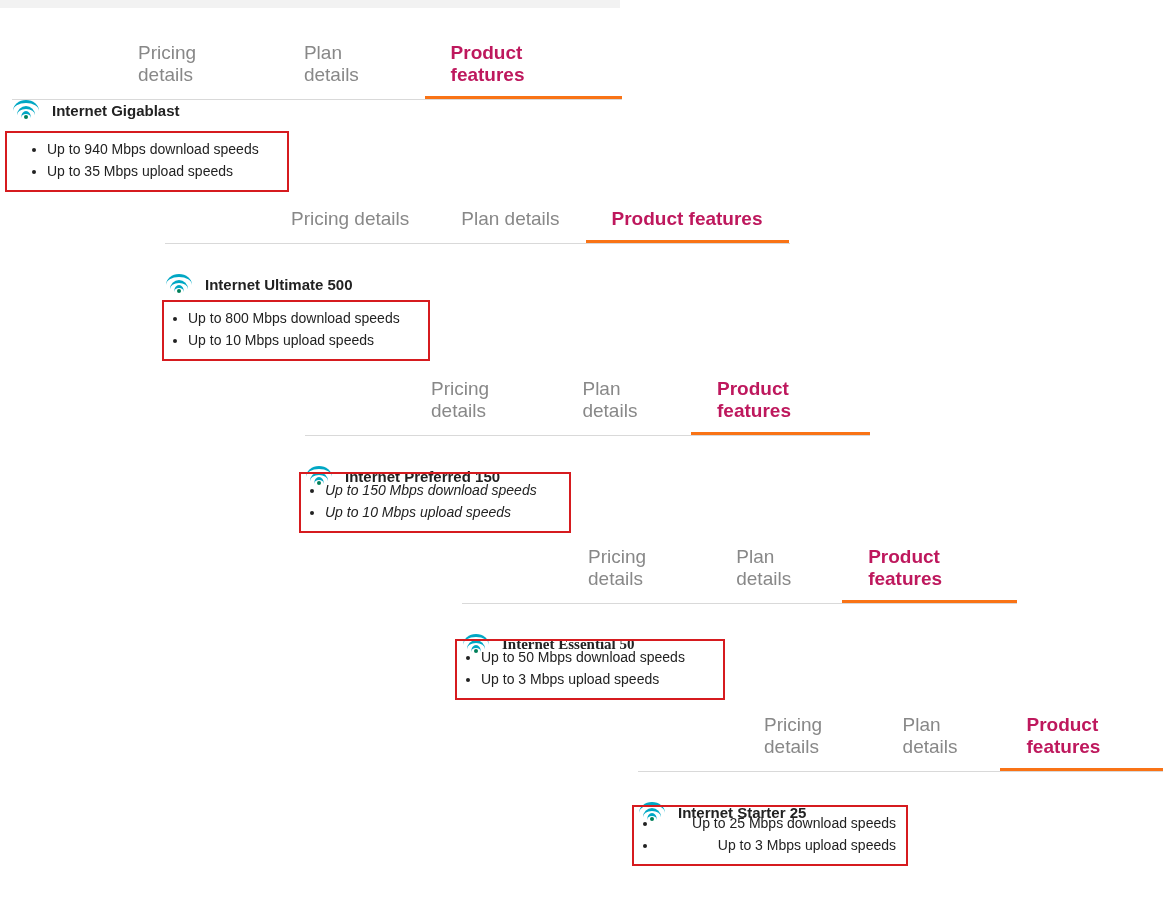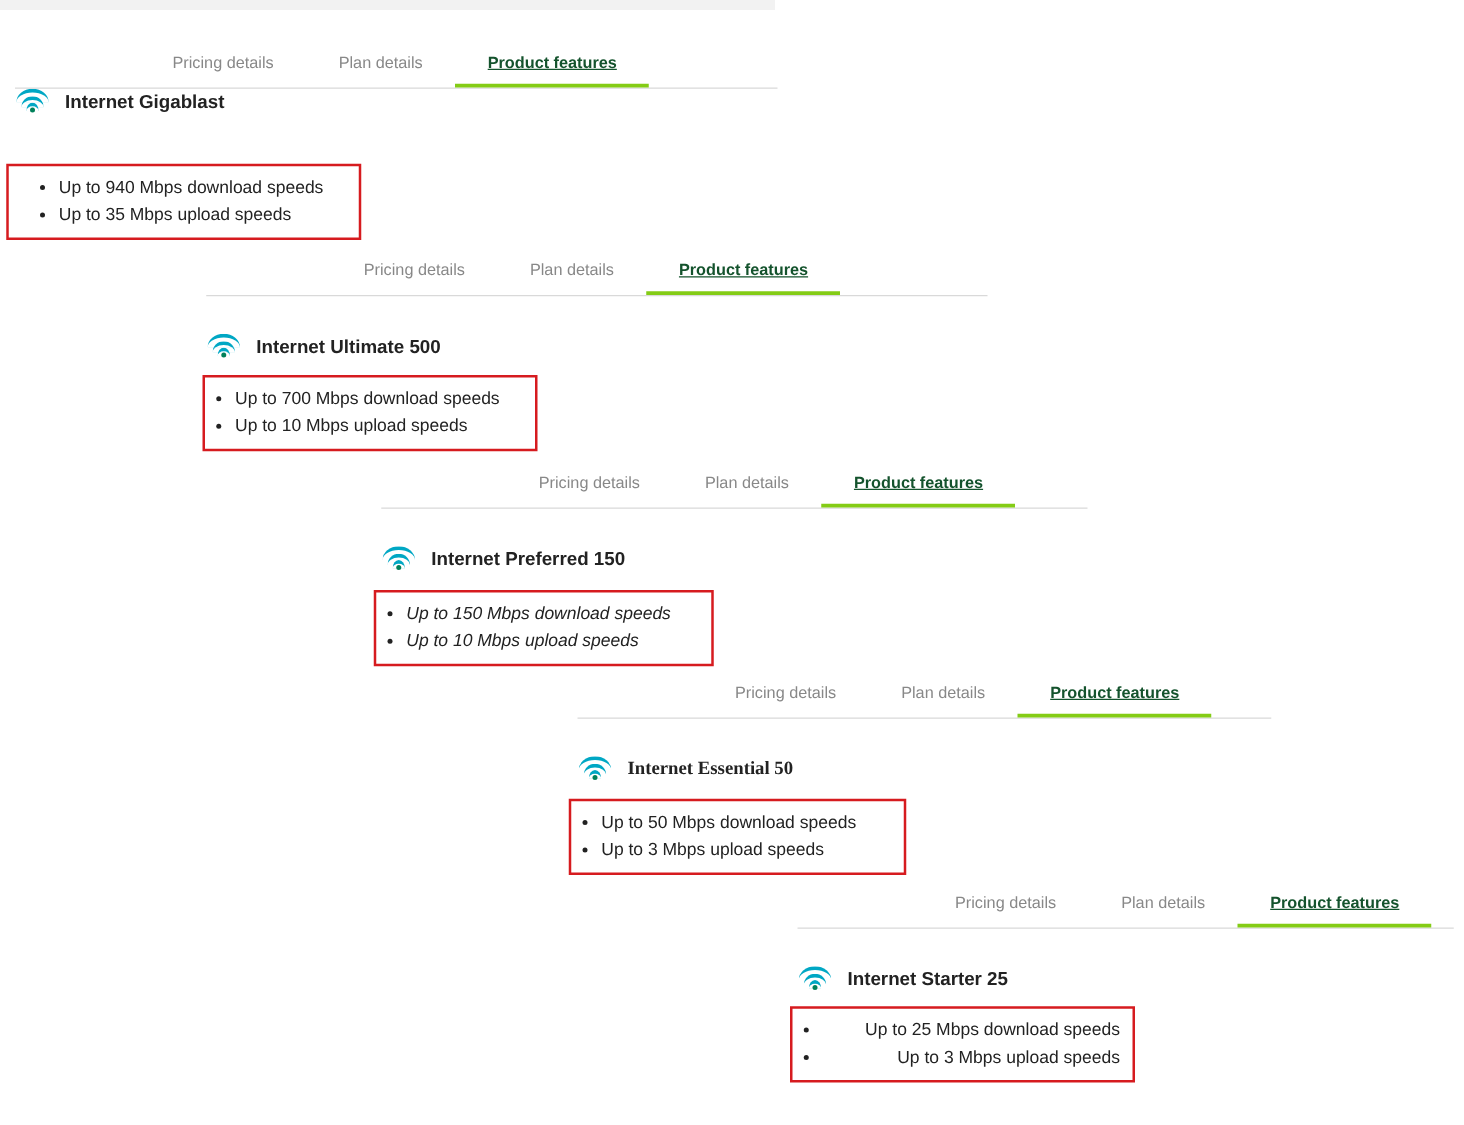--- a/index.html
+++ b/index.html
@@ -1,21 +1,21 @@
 <!DOCTYPE html>
 <html><head>
 <meta charset="utf-8">
 <style>
   html,body{margin:0;padding:0;background:#fff;font-family:Arial,Helvetica,sans-serif;color:#333;}
   .page{position:relative;width:1171px;height:900px;}
   .top-bar{position:absolute;top:0;left:0;width:620px;height:8px;background:#f2f2f2;}
   .block{position:absolute;}
   .tabs{display:flex;border-bottom:1px solid #d9d9d9;}
-  .tab{padding:8px 26px 10px;font-size:13px;color:#888;cursor:pointer;}
-  .tab.active{color:#14532d;font-weight:700;border-bottom:3px solid #84cc16;text-decoration:underline;}
+  .tab{padding:8px 26px 10px;font-size:19px;color:#888;cursor:pointer;}
+  .tab.active{color:#be185d;font-weight:700;border-bottom:3px solid #f97316;}
   .plan-row{display:flex;align-items:center;gap:12px;}
   .plan-name{font-weight:700;font-size:15px;color:#222;}
   .feature-box{border:2px solid #d61b1f;padding:6px 10px 8px 6px;margin-top:4px;}
   .features{margin:0;padding-left:18px;}
   .features li{font-size:14px;line-height:1.55;color:#222;}
   .wifi{width:28px;height:20px;position:relative;display:inline-block;}
   .wifi .arc{position:absolute;border:3px solid #00A7C4;border-bottom:none;border-left:none;border-right:none;border-radius:50% 50% 0 0/100% 100% 0 0;left:50%;transform:translateX(-50%);}
   .wifi .a1{width:26px;height:8px;top:0;}
   .wifi .a2{width:18px;height:6px;top:6px;}
   .wifi .a3{width:10px;height:4px;top:11px;}
@@ -65,21 +65,21 @@
             <span class="arc a2"></span>
             <span class="arc a3"></span>
             <span class="dot"></span>
           </span>
         <span class="plan-name">Internet Ultimate 500</span>
       </div>
     </div>
   </div>
   <div class="block feature-box" style="left:162px;top:296px;width:248px;">
     <ul class="features">
-      <li>Up to 700 Mbps download speeds</li>
+      <li>Up to 800 Mbps download speeds</li>
       <li>Up to 10 Mbps upload speeds</li>
     </ul>
   </div>
 
   <div class="block" style="left:305px;top:370px;width:565px;">
     <div class="tabs" style="padding-left:100px;">
       <div class="tab">Pricing details</div>
       <div class="tab">Plan details</div>
       <div class="tab active">Product features</div>
     </div>

